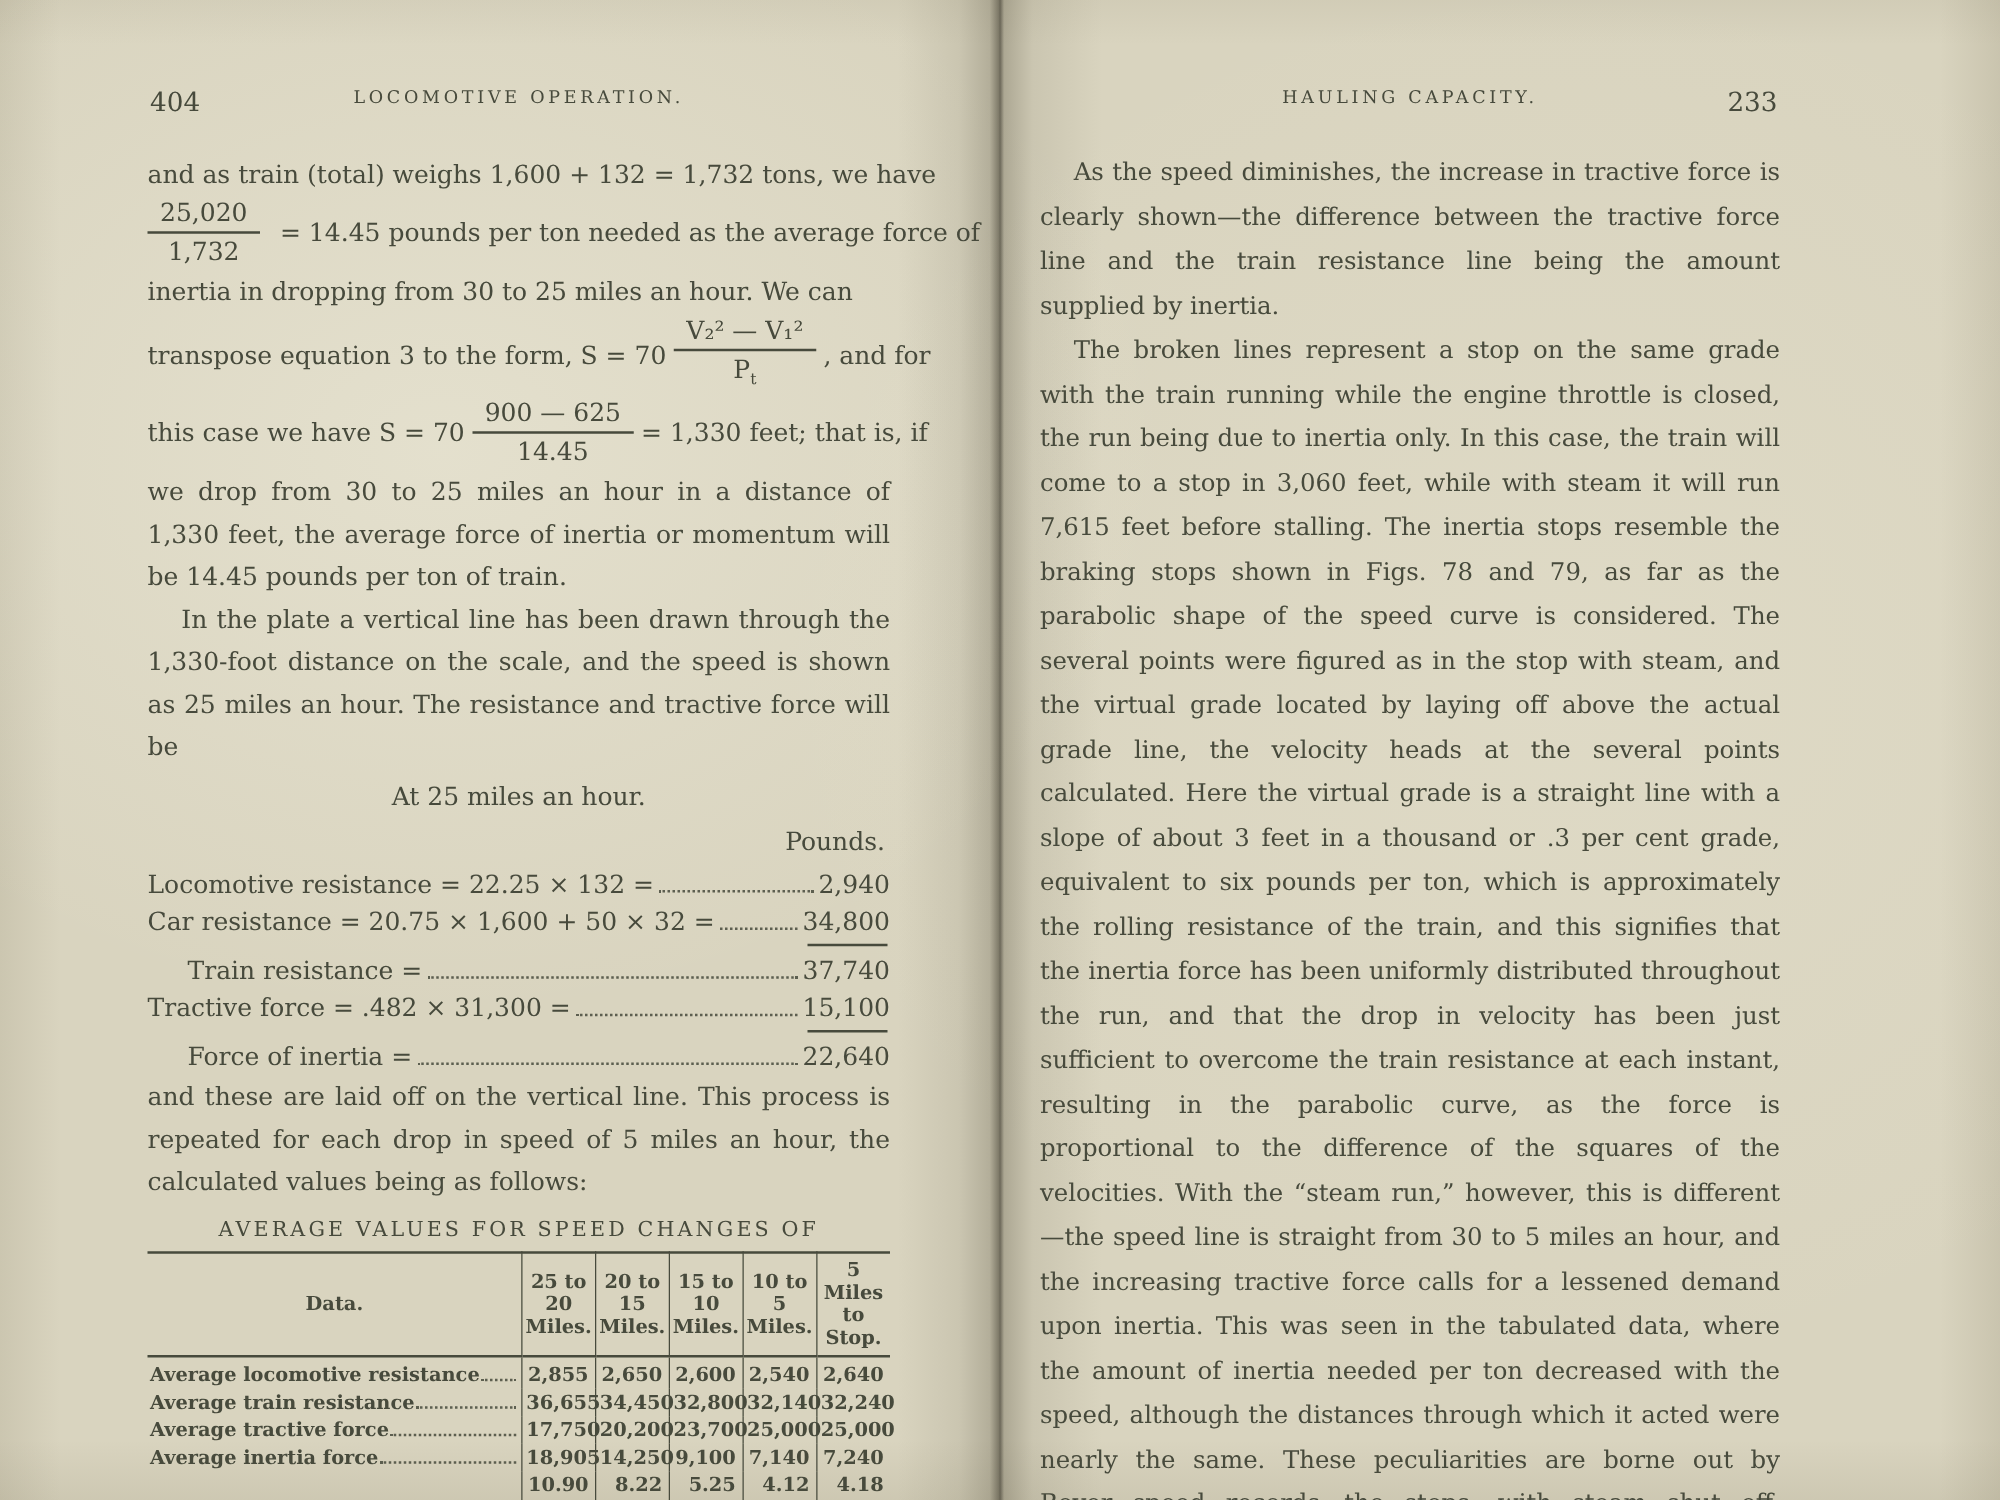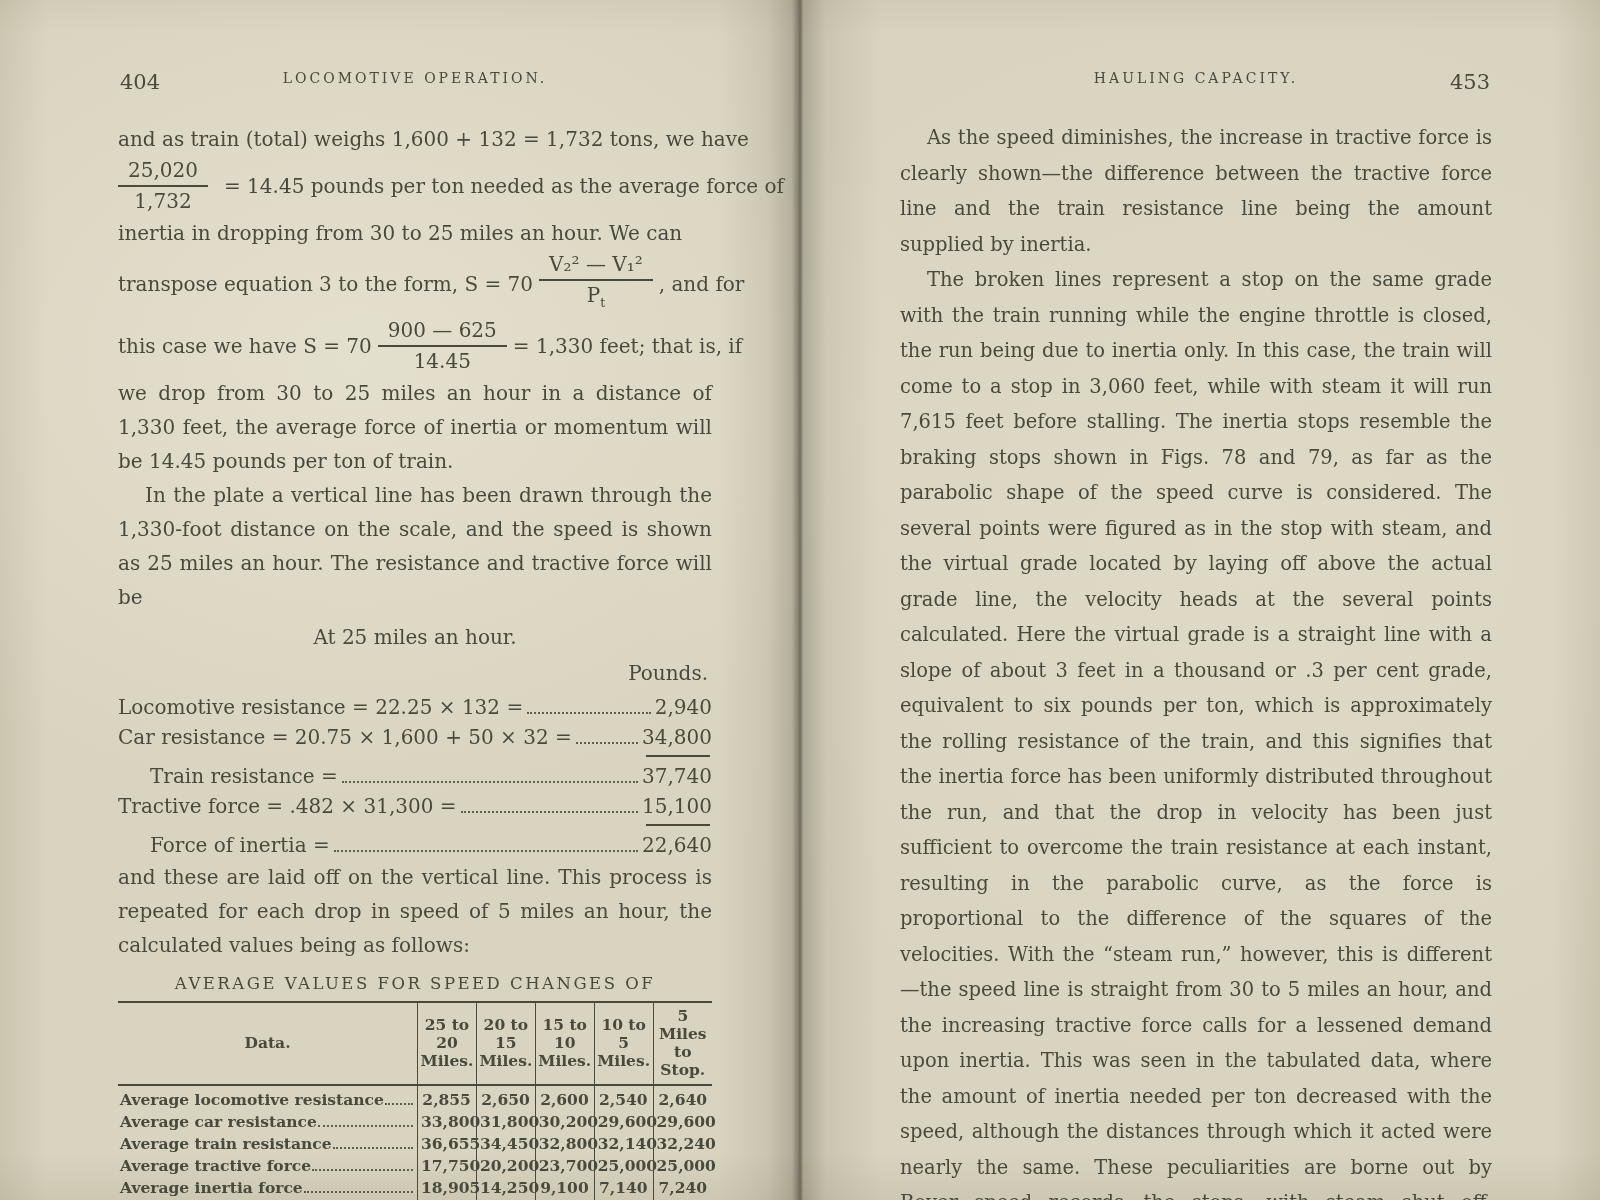--- a/index.html
+++ b/index.html
@@ -24,21 +24,21 @@
       rgba(70,65,46,0.26) 45%,
       rgba(52,48,34,0.55) 49.4%,
       rgba(40,37,26,0.62) 50%,
       rgba(70,65,46,0.30) 52%,
       rgba(75,70,50,0.10) 66%,
       rgba(75,70,50,0) 100%);
     pointer-events:none;
   }
   .page{position:absolute;top:0;height:948px;}
   .page-left{left:118px;width:594px;}
-  .page-right{left:900px;width:592px;}
+  .page-right{left:832px;width:592px;}
 
   .running-header{position:relative;margin-top:70px;height:26px;}
   .head-title{
     display:block;text-align:center;
     font-size:14px;letter-spacing:3px;
   }
   .pgnum{position:absolute;top:0;font-size:21px;}
   .pgnum.left{left:2px;}
   .pgnum.right{right:2px;}
 
@@ -183,33 +183,20 @@
               </td>
               <td class="num">2,855</td>
               <td class="num">2,650</td>
               <td class="num">2,600</td>
               <td class="num">2,540</td>
               <td class="num">2,640</td>
             </tr>
             <tr>
               <td class="row-label">
                 <span class="cellwrap">
-                  <span class="lbl">Average car resistance</span>
-                  <span class="dots"></span>
-                </span>
-              </td>
-              <td class="num">33,800</td>
-              <td class="num">31,800</td>
-              <td class="num">30,200</td>
-              <td class="num">29,600</td>
-              <td class="num">29,600</td>
-            </tr>
-            <tr>
-              <td class="row-label">
-                <span class="cellwrap">
                   <span class="lbl">Average train resistance</span>
                   <span class="dots"></span>
                 </span>
               </td>
               <td class="num">36,655</td>
               <td class="num">34,450</td>
               <td class="num">32,800</td>
               <td class="num">32,140</td>
               <td class="num">32,240</td>
             </tr>
@@ -249,20 +236,20 @@
             </tr>
           </tbody>
         </table>
 
     </div>
   </div>
 
   <div class="page page-right">
     <header class="running-header">
       <span class="head-title">HAULING CAPACITY.</span>
-      <span class="pgnum right">453</span>
+      <span class="pgnum right">233</span>
     </header>
     <div class="body-text">
       <p class="para indent">As the speed diminishes, the increase in tractive force is clearly shown—the difference between the tractive force line and the train resistance line being the amount supplied by inertia.</p>
       <p class="para indent">The broken lines represent a stop on the same grade with the train running while the engine throttle is closed, the run being due to inertia only.  In this case, the train will come to a stop in 3,060 feet, while with steam it will run 7,615 feet before stalling.  The inertia stops resemble the braking stops shown in Figs. 78 and 79, as far as the parabolic shape of the speed curve is considered.  The several points were figured as in the stop with steam, and the virtual grade located by laying off above the actual grade line, the velocity heads at the several points calculated.  Here the virtual grade is a straight line with a slope of about 3 feet in a thousand or .3 per cent grade, equivalent to six pounds per ton, which is approximately the rolling resistance of the train, and this signifies that the inertia force has been uniformly distributed throughout the run, and that the drop in velocity has been just sufficient to overcome the train resistance at each instant, resulting in the parabolic curve, as the force is proportional to the difference of the squares of the velocities.  With the “steam run,” however, this is different—the speed line is straight from 30 to 5 miles an hour, and the increasing tractive force calls for a lessened demand upon inertia.  This was seen in the tabulated data, where the amount of inertia needed per ton decreased with the speed, although the distances through which it acted were nearly the same.  These peculiarities are borne out by Boyer speed records—the stops, with steam shut off, produce a parabolic curve, while the slowdowns on momentum grades draw a nearly straight line; compare Figs. 80 and 93, reproduced from speed records.  In this way the virtual grade is a gradually increasing one, as the power of the engine becomes greater.  At a distance of 7,615 feet from the foot, the engine will stall—in fact, in figuring on momentum rating, we should not count on less than 5 miles an hour at the summit.  This speed was reached in 7,195 feet, and if the hill had not been over 7,000 feet in length, the train would be able to pass the summit.</p>
     </div>
   </div>
 </div>
 
 </body></html>

